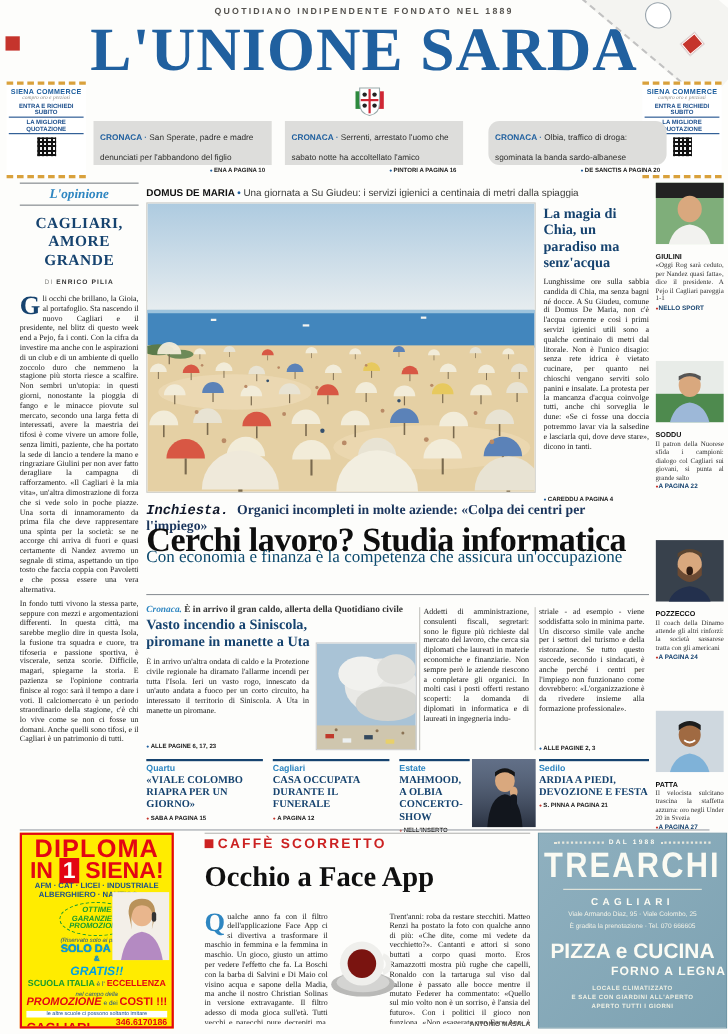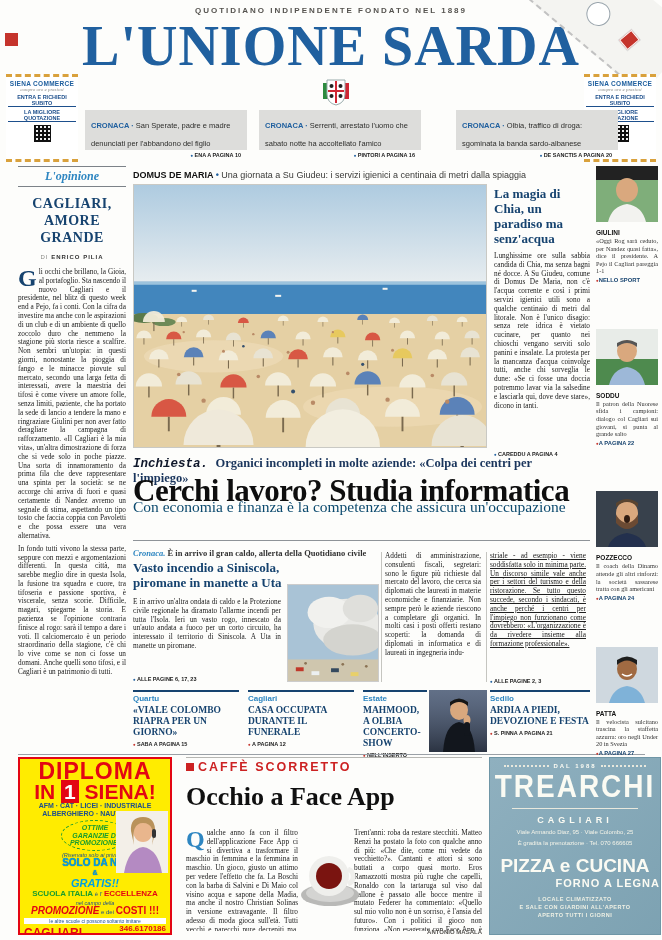--- a/index.html
+++ b/index.html
@@ -89,21 +89,21 @@
   .promo{top:690px;height:62px;border-top:2px solid #16436f;padding-top:2px;box-sizing:border-box;}
   .promo .sec{font:bold 8px "Liberation Sans",sans-serif;color:#2e86c1;}
   .promo .ttl{font:bold 9.5px/11px "Liberation Serif",serif;color:#16436f;text-transform:uppercase;margin-top:2px;}
   .promo .ref{text-align:left;margin-top:3px;}
   .mahmoodphoto{top:690px;left:429px;width:58px;height:62px;}
 
   
   .bottomline{top:754px;left:18px;width:627px;height:1px;background:#9aa0a6;}
 
   
-  .diploma{top:757px;left:18px;width:154px;height:178px;background:#ffec00;border:2px solid #e30613;
+  .diploma{top:757px;left:18px;width:140px;height:178px;background:#ffec00;border:2px solid #e30613;
            box-sizing:border-box;text-align:center;overflow:hidden;font-family:"Liberation Sans",sans-serif;}
   .dp1{font:bold 23px/22px "Liberation Sans",sans-serif;color:#e30613;letter-spacing:1px;margin-top:1px;}
   .dp2{font:bold 21px/20px "Liberation Sans",sans-serif;color:#e30613;}
   .dp2 .one{background:#e30613;color:#fff;padding:0 3px;}
   .dpc{font:bold 7px/8px "Liberation Sans",sans-serif;color:#1d4f8c;}
   .bubble{display:inline-block;border:1.5px dashed #1a9c2e;border-radius:50%;padding:3px 8px;margin-top:2px;
           font:bold italic 7px/7.5px "Liberation Sans",sans-serif;color:#1a9c2e;}
   .dpnote{font:italic 5.5px "Liberation Sans",sans-serif;color:#1d4f8c;margin-top:1px;}
   .dpsolo{font:bold 10px/10px "Liberation Sans",sans-serif;color:#00a0e3;text-shadow:0 0 1px #1d4f8c;}
   .dpgratis{font:bold italic 11px/11px "Liberation Sans",sans-serif;color:#00a0e3;}
@@ -192,21 +192,21 @@
   </div>
 
   <div class="abs cbox" style="left:85px;">
     <span class="lbl">CRONACA ·</span><span class="txt"> San Sperate, padre e madre denunciati per l'abbandono del figlio</span>
     <div class="ref">ENA A PAGINA 10</div>
   </div>
   <div class="abs cbox" style="left:259px;">
     <span class="lbl">CRONACA ·</span><span class="txt"> Serrenti, arrestato l'uomo che sabato notte ha accoltellato l'amico</span>
     <div class="ref">PINTORI A PAGINA 16</div>
   </div>
-  <div class="abs cbox" style="left:456px;">
+  <div class="abs cbox" style="left:444px;border-radius:10px;">
     <span class="lbl">CRONACA ·</span><span class="txt"> Olbia, traffico di droga: sgominata la banda sardo-albanese</span>
     <div class="ref">DE SANCTIS A PAGINA 20</div>
   </div>
 
   <div class="abs opinion">
     <div class="op-head">L'opinione</div>
     <div class="op-title">Cagliari, amore grande</div>
     <div class="op-byline">
       <span class="di">DI </span><span>ENRICO PILIA</span>
     </div>
@@ -349,21 +349,21 @@
       <rect x="24" y="88" width="8" height="4" fill="#ecf0f1"></rect>
       <rect x="44" y="85" width="8" height="4" fill="#34495e"></rect>
       <rect x="64" y="89" width="8" height="4" fill="#e8d06a"></rect>
       <circle cx="18" cy="80" r="1.4" fill="#8b7355"></circle>
       <circle cx="56" cy="81" r="1.4" fill="#8b7355"></circle>
       <circle cx="80" cy="83" r="1.4" fill="#8b7355"></circle>
     </svg>
   </div>
 
   <div class="abs main-col bodytext" style="left:385px;">Addetti di amministrazione, consulenti fiscali, segretari: sono le figure più richieste dal mercato del lavoro, che cerca sia diplomati che laureati in materie economiche e finanziarie. Non sempre però le aziende riescono a completare gli organici. In molti casi i posti offerti restano scoperti: la domanda di diplomati in informatica e di laureati in ingegneria indu-</div>
-  <div class="abs main-col bodytext" style="left:490px;text-decoration:underline;">striale - ad esempio - viene soddisfatta solo in minima parte. Un discorso simile vale anche per i settori del turismo e della ristorazione. Se tutto questo succede, secondo i sindacati, è anche perché i centri per l'impiego non funzionano come dovrebbero: «L'organizzazione è da rivedere insieme alla formazione professionale».</div>
+  <div class="abs main-col bodytext" style="left:490px;">striale - ad esempio - viene soddisfatta solo in minima parte. Un discorso simile vale anche per i settori del turismo e della ristorazione. Se tutto questo succede, secondo i sindacati, è anche perché i centri per l'impiego non funzionano come dovrebbero: «L'organizzazione è da rivedere insieme alla formazione professionale».</div>
   <div class="abs ref main-ref" style="text-align:left;">ALLE PAGINE 2, 3</div>
   <div class="vline" style="left:381px;top:552px;height:130px;"></div>
   <div class="vline" style="left:486px;top:552px;height:130px;"></div>
 
   <div class="abs promo" style="left:133px;width:106px;">
     <div class="sec">Quartu</div>
     <div class="ttl">«Viale Colombo riapra per un giorno»</div>
     <div class="ref red">SABA A PAGINA 15</div>
   </div>
   <div class="abs promo" style="left:248px;width:106px;">

